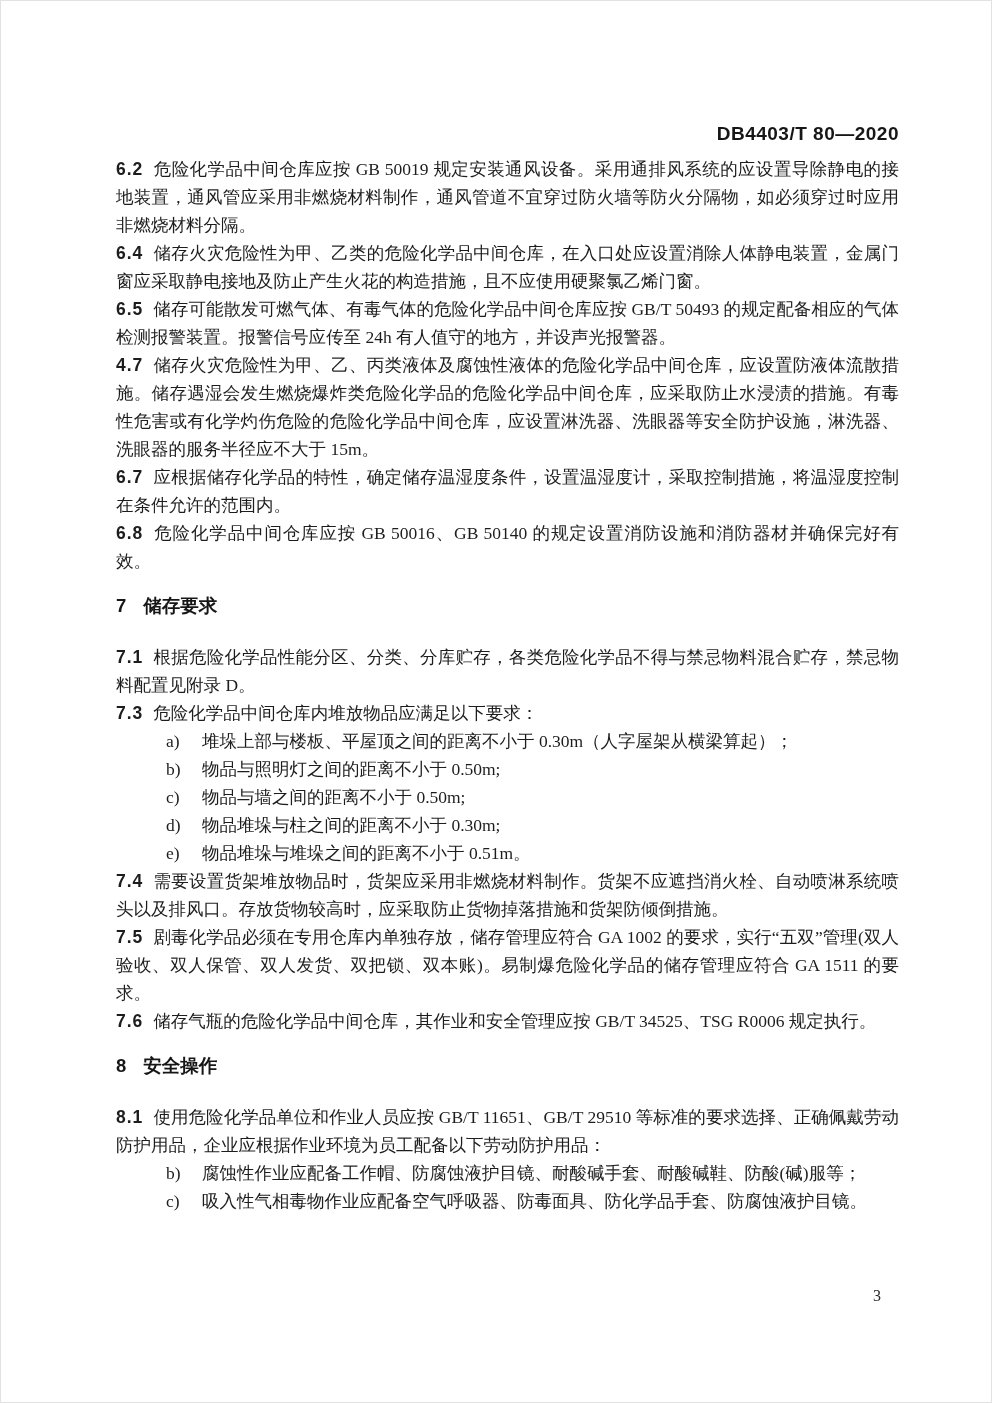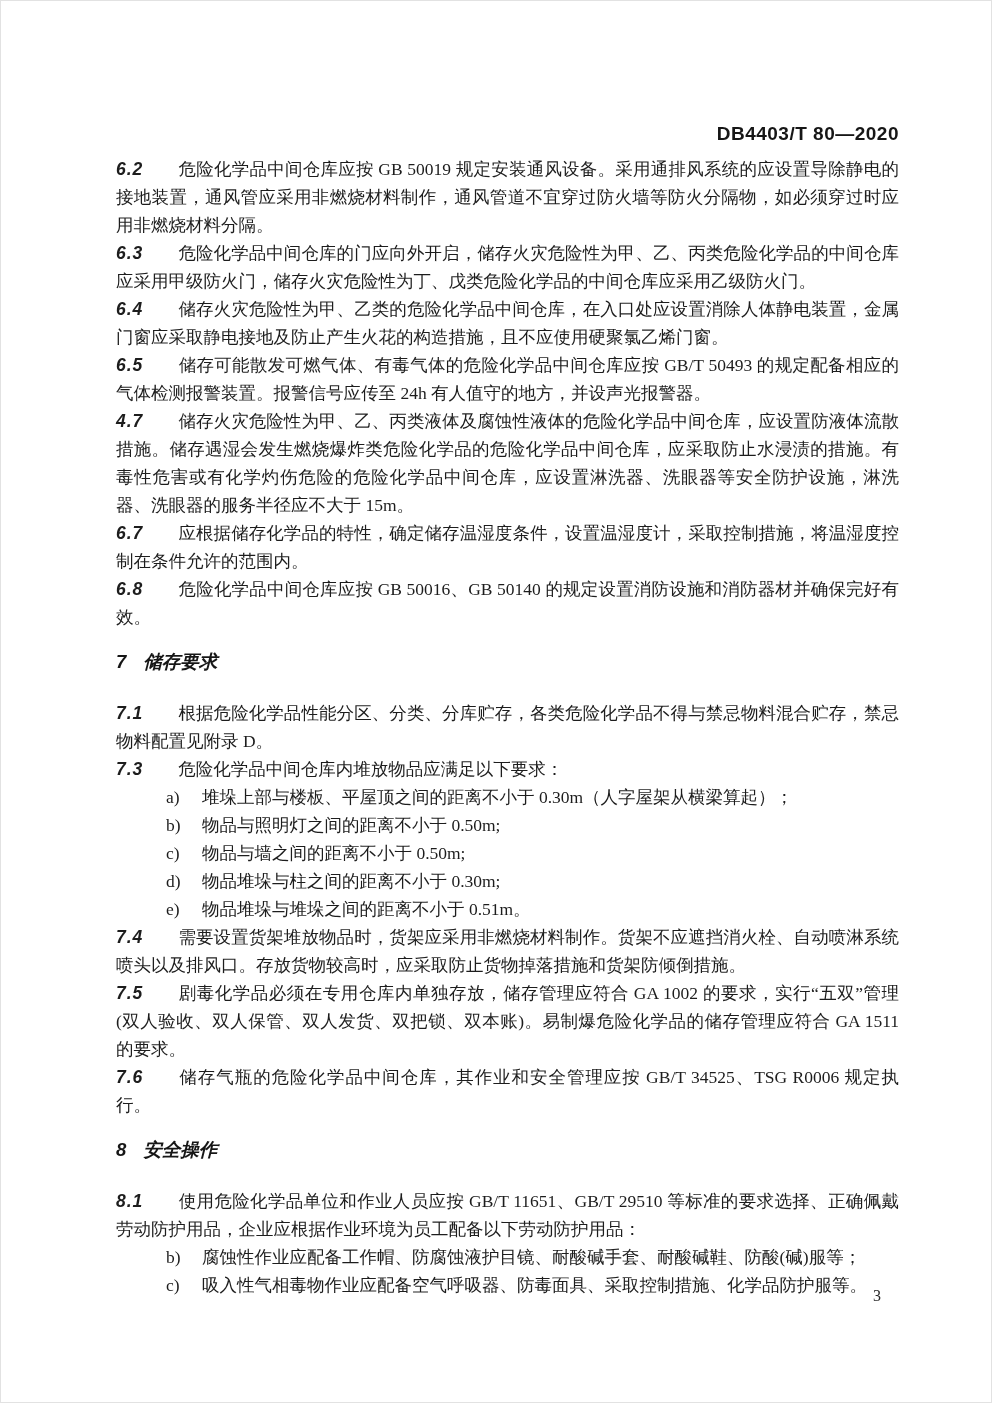--- a/index.html
+++ b/index.html
@@ -35,33 +35,31 @@
     font-size: 17.5px;
     line-height: 28px;
     text-align: justify;
     text-justify: inter-ideograph;
   }
   p.clause { margin: 0; }
   .clause-num {
     font-family: "Liberation Sans", "DejaVu Sans", sans-serif;
     font-weight: bold;
     display: inline-block;
-    margin-right: 35px;
+    margin-right: 10px;
     letter-spacing: 1px;
-    font-style: italic;
   }
   h2.sec-heading {
     font-family: "Liberation Sans", "DejaVu Sans", sans-serif;
     font-weight: bold;
     font-size: 18.5px;
     line-height: 28px;
     margin: 17px 0 23px 0;
     text-align: left;
     color: #161616;
-    font-style: italic;
   }
   h2.sec-heading .h-num {
     display: inline-block;
     margin-right: 16px;
     letter-spacing: 1px;
   }
   .li {
     padding-left: 50px;
     text-align: justify;
   }
@@ -80,21 +78,20 @@
 </head>
 <body>
 
 <div class="page">
 
   <div class="doc-header">DB4403/T 80—2020</div>
 
   <div class="body-col">
 
     <p class="clause"><span class="clause-num">6.2</span><span>危险化学品中间仓库应按 GB 50019 规定安装通风设备。采用通排风系统的应设置导除静电的接地装置，通风管应采用非燃烧材料制作，通风管道不宜穿过防火墙等防火分隔物，如必须穿过时应用非燃烧材料分隔。</span></p>
-    <p class="clause"><span class="clause-num">6.3</span><span>危险化学品中间仓库的门应向外开启，储存火灾危险性为甲、乙、丙类危险化学品的中间仓库应采用甲级防火门，储存火灾危险性为丁、戊类危险化学品的中间仓库应采用乙级防火门。</span></p>
     <p class="clause"><span class="clause-num">6.4</span><span>储存火灾危险性为甲、乙类的危险化学品中间仓库，在入口处应设置消除人体静电装置，金属门窗应采取静电接地及防止产生火花的构造措施，且不应使用硬聚氯乙烯门窗。</span></p>
     <p class="clause"><span class="clause-num">6.5</span><span>储存可能散发可燃气体、有毒气体的危险化学品中间仓库应按 GB/T 50493 的规定配备相应的气体检测报警装置。报警信号应传至 24h 有人值守的地方，并设声光报警器。</span></p>
     <p class="clause"><span class="clause-num">4.7</span><span>储存火灾危险性为甲、乙、丙类液体及腐蚀性液体的危险化学品中间仓库，应设置防液体流散措施。储存遇湿会发生燃烧爆炸类危险化学品的危险化学品中间仓库，应采取防止水浸渍的措施。有毒性危害或有化学灼伤危险的危险化学品中间仓库，应设置淋洗器、洗眼器等安全防护设施，淋洗器、洗眼器的服务半径应不大于 15m。</span></p>
     <p class="clause"><span class="clause-num">6.7</span><span>应根据储存化学品的特性，确定储存温湿度条件，设置温湿度计，采取控制措施，将温湿度控制在条件允许的范围内。</span></p>
     <p class="clause"><span class="clause-num">6.8</span><span>危险化学品中间仓库应按 GB 50016、GB 50140 的规定设置消防设施和消防器材并确保完好有效。</span></p>
 
     <h2 class="sec-heading"><span class="h-num">7</span><span>储存要求</span></h2>
 
     <p class="clause"><span class="clause-num">7.1</span><span>根据危险化学品性能分区、分类、分库贮存，各类危险化学品不得与禁忌物料混合贮存，禁忌物料配置见附录 D。</span></p>
     <p class="clause"><span class="clause-num">7.3</span><span>危险化学品中间仓库内堆放物品应满足以下要求：</span></p>
@@ -107,19 +104,19 @@
 
     <p class="clause"><span class="clause-num">7.4</span><span>需要设置货架堆放物品时，货架应采用非燃烧材料制作。货架不应遮挡消火栓、自动喷淋系统喷头以及排风口。存放货物较高时，应采取防止货物掉落措施和货架防倾倒措施。</span></p>
     <p class="clause"><span class="clause-num">7.5</span><span>剧毒化学品必须在专用仓库内单独存放，储存管理应符合 GA 1002 的要求，实行“五双”管理(双人验收、双人保管、双人发货、双把锁、双本账)。易制爆危险化学品的储存管理应符合 GA 1511 的要求。</span></p>
     <p class="clause"><span class="clause-num">7.6</span><span>储存气瓶的危险化学品中间仓库，其作业和安全管理应按 GB/T 34525、TSG R0006 规定执行。</span></p>
 
     <h2 class="sec-heading"><span class="h-num">8</span><span>安全操作</span></h2>
 
     <p class="clause"><span class="clause-num">8.1</span><span>使用危险化学品单位和作业人员应按 GB/T 11651、GB/T 29510 等标准的要求选择、正确佩戴劳动防护用品，企业应根据作业环境为员工配备以下劳动防护用品：</span></p>
 
     <div class="li"><span class="marker">b)</span><span>腐蚀性作业应配备工作帽、防腐蚀液护目镜、耐酸碱手套、耐酸碱鞋、防酸(碱)服等；</span></div>
-    <div class="li"><span class="marker">c)</span><span>吸入性气相毒物作业应配备空气呼吸器、防毒面具、采取控制措施、化学品防护服等。</span></div>
+    <div class="li"><span class="marker">c)</span><span>吸入性气相毒物作业应配备空气呼吸器、防毒面具、防化学品手套、防腐蚀液护目镜。</span></div>
 
   </div>
 
   <div class="page-number">3</div>
 
 </div>
 
 </body></html>

